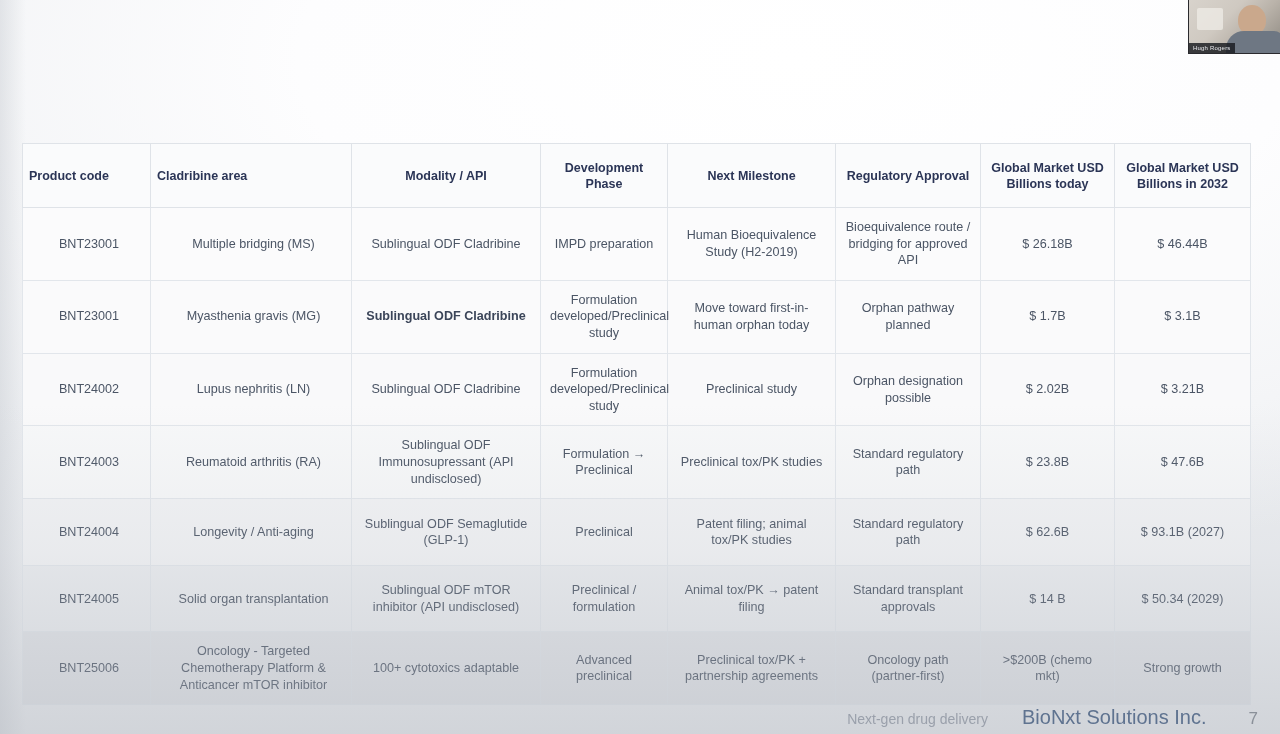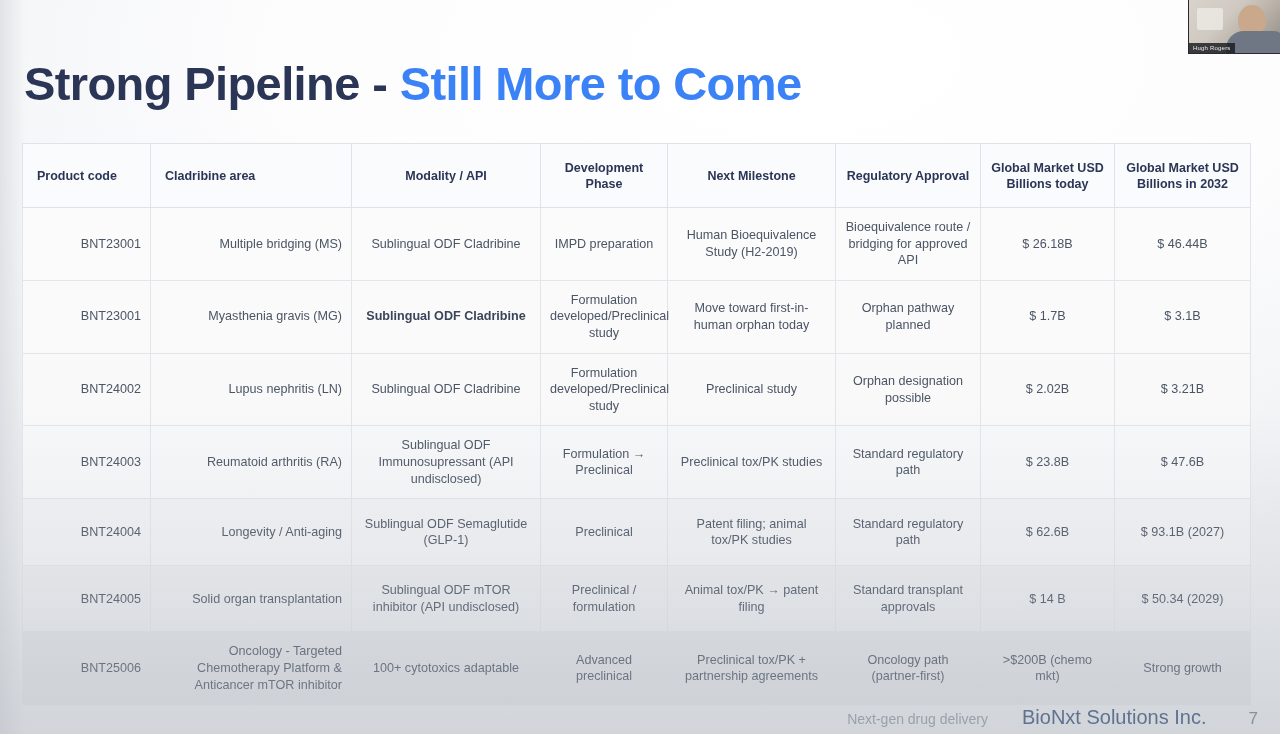--- a/index.html
+++ b/index.html
@@ -68,32 +68,32 @@
     background: #fafbfc;
     color: #2b3556;
     font-size: 12.5px;
     font-weight: bold;
     padding: 14px 10px;
     height: 64px;
     vertical-align: middle;
     line-height: 1.28;
     text-align: center;
   }
-  thead th.left { text-align: left; padding-left: 14px; }
+  thead th.left { text-align: left; padding-left: 6px; }
 
   tbody td {
     border: 1px solid #e2e6eb;
     color: #4b5565;
     font-size: 12.6px;
     padding: 11px 9px;
     vertical-align: middle;
     line-height: 1.32;
     text-align: center;
   }
-  tbody td.left { text-align: right; padding-left: 14px; }
+  tbody td.left { text-align: center; padding-left: 14px; }
   tbody tr td { background: #fbfbfc; }
 
   
   tbody tr.r0 td { background: #fbfbfc; }
   tbody tr.r1 td { background: #fafafb; }
   tbody tr.r2 td { background: #f9f9fa; }
   tbody tr.r3 td { background: #f7f8f9; }
   tbody tr.r4 td { background: #f2f3f5; }
   tbody tr.r5 td { background: #ebedf0; }
   tbody tr.r6 td { background: #e2e4e8; }
@@ -171,23 +171,20 @@
     white-space: nowrap; overflow: hidden;
   }
 </style>
 </head>
 <body>
 
 <div id="slide">
 
   <div id="left-fade"></div>
 
-  <h1 class="title">
-    <span>Strong Pipeline - </span><span class="accent">Still More to Come</span>
-  </h1>
 
   <div class="table-wrap">
     <table>
       <colgroup>
         <col class="c0">
           <col class="c1">
           <col class="c2">
           <col class="c3">
         <col class="c4">
           <col class="c5">

